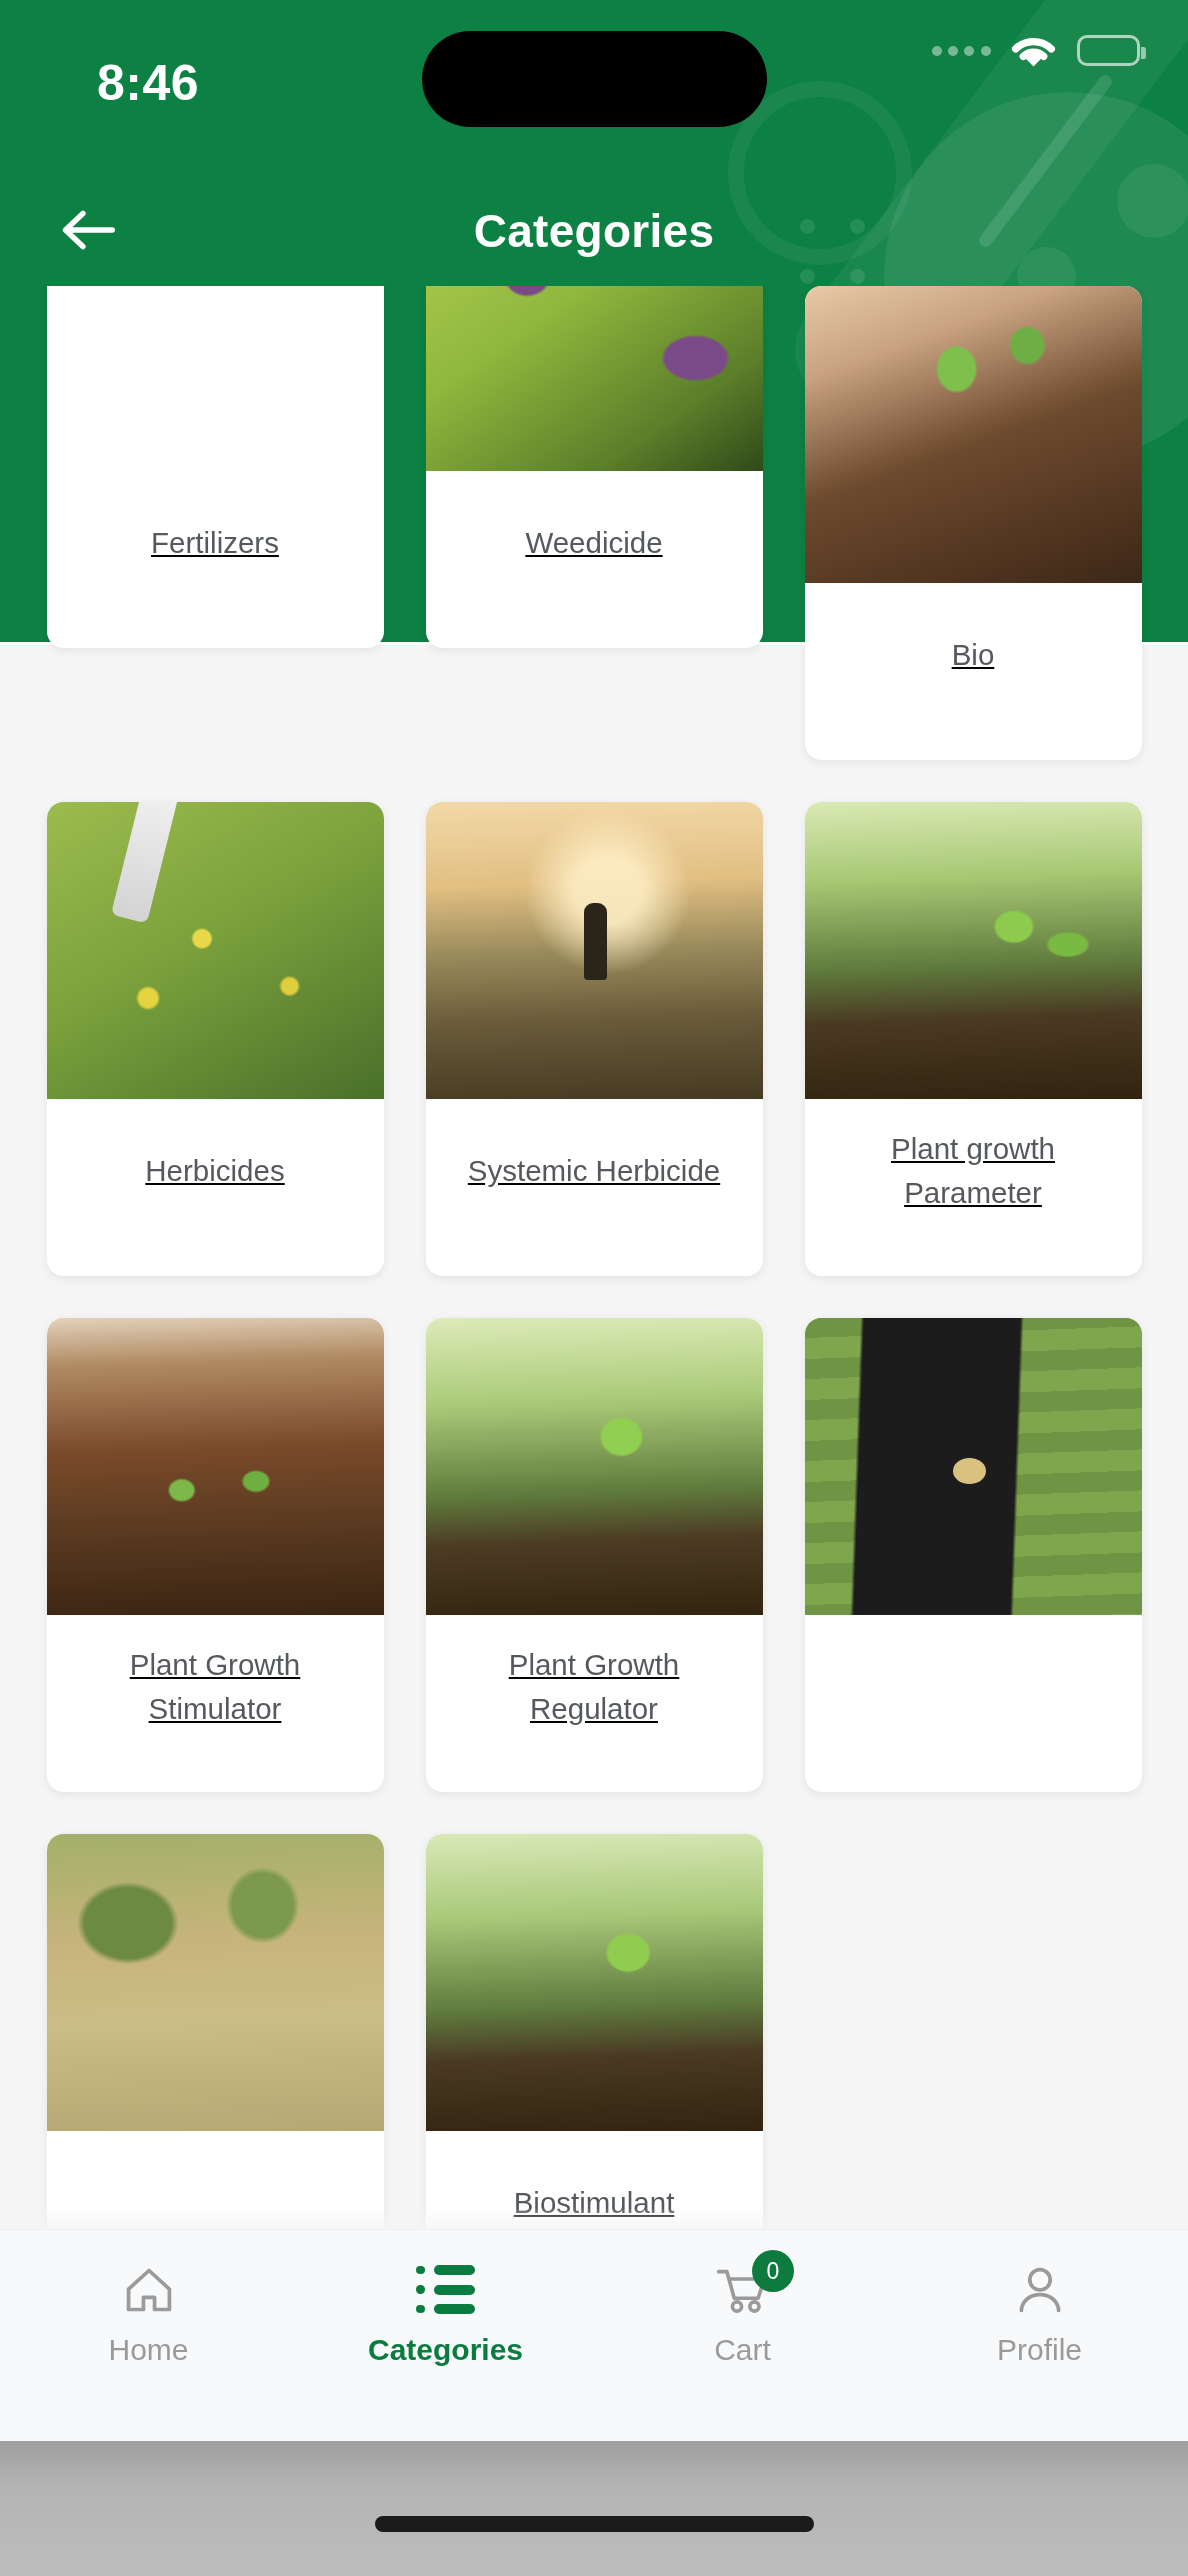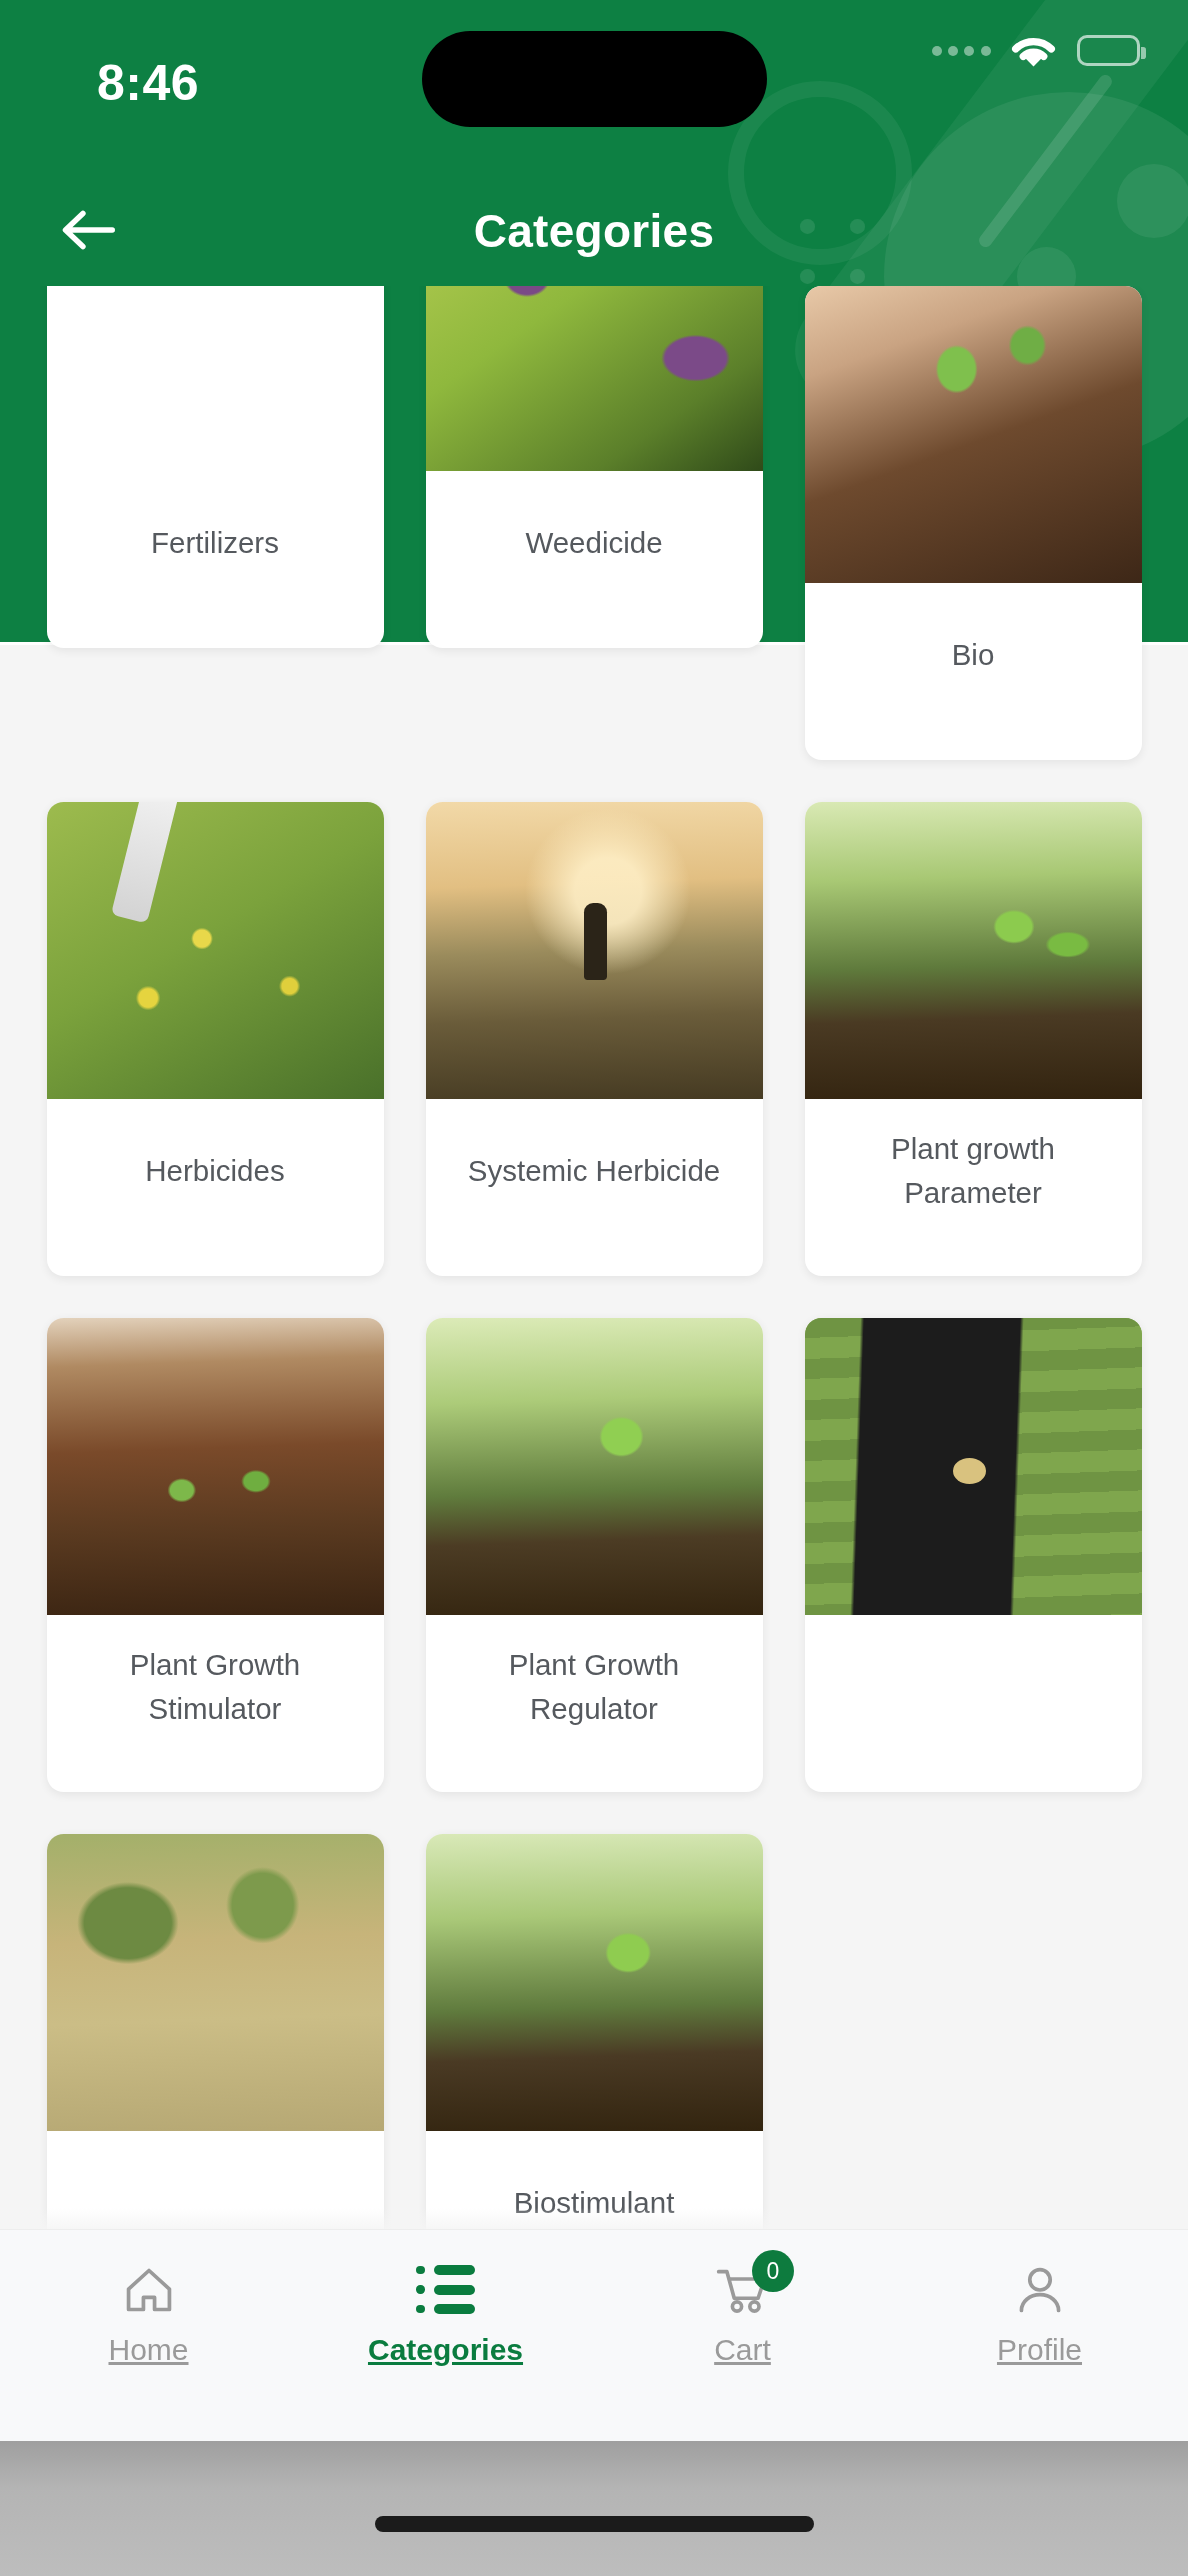--- a/index.html
+++ b/index.html
@@ -91,20 +91,21 @@
     background:#f5f5f5;
   }
   #grid {
     position:absolute; left:0; top:0; width:1188px;
     display:grid;
     grid-template-columns:repeat(3, 337px);
     justify-content:center;
     column-gap:42px;
     row-gap:42px;
     padding:0 0 0 0;
+    text-decoration:underline;
   }
 
   .card {
     width:337px; height:474px;
     background:#ffffff;
     border-radius:16.6px;
     box-shadow:0 2.8px 9.2px rgba(0,0,0,0.07);
     overflow:hidden;
     display:flex; flex-direction:column;
     cursor:pointer;
@@ -201,21 +202,21 @@
     border-top:0.9px solid #ededed;
     display:flex; align-items:flex-start; justify-content:space-around;
     padding-top:31px;
     z-index:10;
   }
   .tab {
     width:267px; display:flex; flex-direction:column; align-items:center;
     gap:14.7px; cursor:pointer; position:relative;
   }
   .tab-icon { height:57px; display:flex; align-items:center; justify-content:center; position:relative; }
-  .tab-label { font-size:30px; color:#9a9a9a;text-decoration:underline; }
+  .tab-label { font-size:30px; color:#9a9a9a; }
   .tab.active .tab-label { color:#0a7c3f; font-weight:bold; }
   #cart-badge {
     position:absolute; right:-24px; top:-11px;
     min-width:42px; height:42px; border-radius:21px;
     background:#0d7b3e; color:#ffffff;
     font-size:23px; display:flex; align-items:center; justify-content:center;
     padding:0 8.3px;
   }
   
   .list-icon-row { display:flex; align-items:center; gap:9.2px; margin:4.6px 0; }

